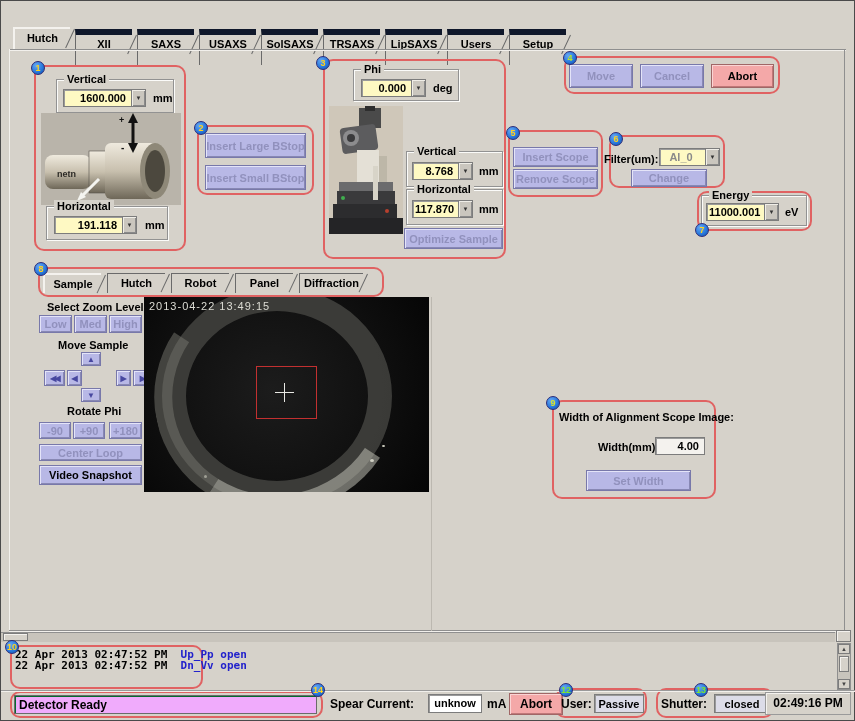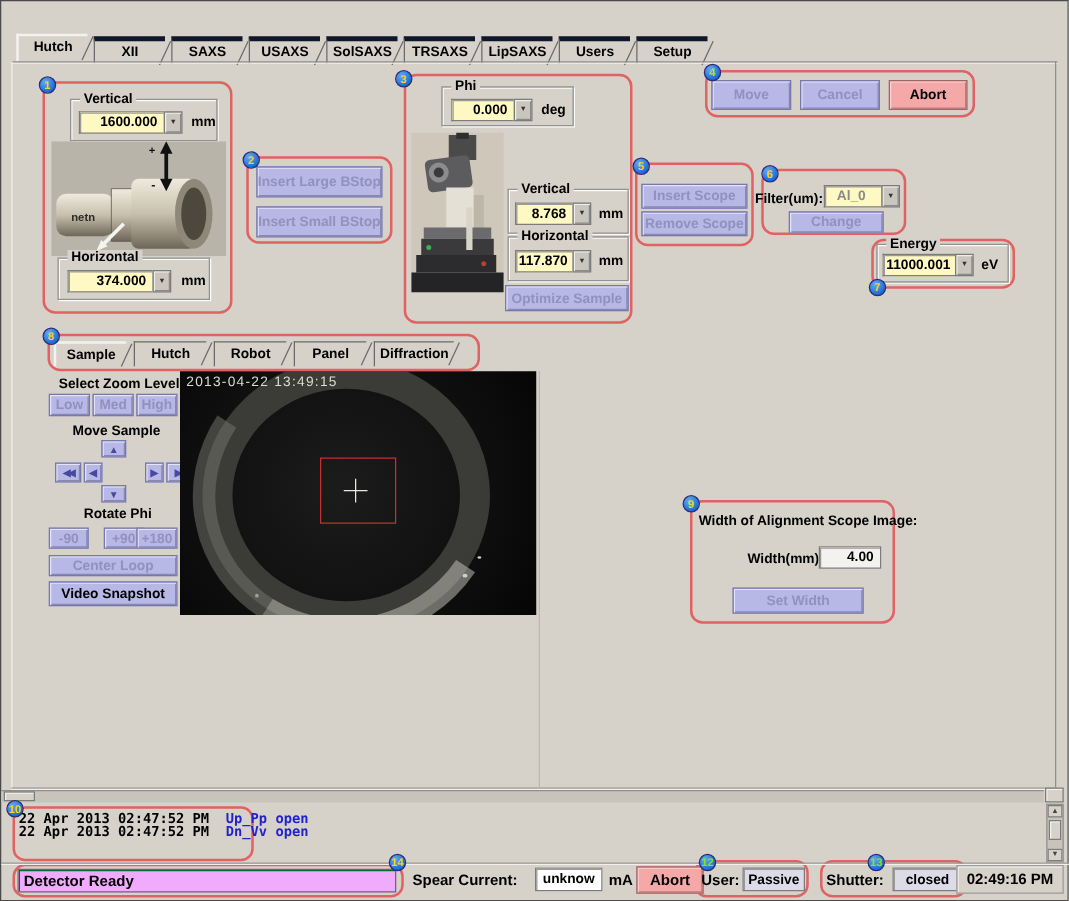--- a/index.html
+++ b/index.html
@@ -8,22 +8,22 @@
   .window { position:absolute; left:0; top:0; width:855px; height:721px; background:#d6d2ca; border:1px solid #4a4a4a; }
   
   .titlebar { position:absolute; left:2px; top:2px; right:2px; height:18px;
     background:linear-gradient(#4a86d0,#1d5cb4 60%,#17509e); display:flex; align-items:center; }
   .titlebar .app-icon { width:12px; height:10px; margin-left:4px; background:#e8e8e8; border:1px solid #0c3a78; }
   .titlebar .title { flex:1; text-align:center; color:#fff; font-size:12px; font-weight:bold; }
   .winbtn { width:14px; height:12px; margin-right:3px; background:#3f7ac8; border:1px solid #dce8f8;
     color:#fff; font-size:9px; font-weight:bold; line-height:10px; text-align:center; cursor:default; }
   
   .tabrow { position:absolute; left:12px; top:26px; height:22px; display:flex; }
-  .tab { position:relative; width:57px; height:22px; margin-right:5px; margin-top:2px;
-    border-top:4px solid #0f172a; border-left:1px solid #6a6a6a;
+  .tab { position:relative; width:57px; height:36px; margin-right:5px; margin-top:2px;
+    border-top:6px solid #0f172a; border-left:1px solid #6a6a6a;
     font-size:11px; font-weight:bold; text-align:center; line-height:19px; background:#d6d2ca; }
   .tab::after { content:""; position:absolute; right:-5px; top:0; width:1px; height:21px;
     background:#6a6a6a; transform:rotate(25deg); transform-origin:top; }
   .tab.active { margin-top:0; height:22px; border-top:2px solid #f4f2ee; border-left:2px solid #f4f2ee; }
   .frame-top { position:absolute; left:8px; top:48px; right:8px; height:1px; background:#8f8f8f; box-shadow:0 1px 0 #f2f0ec; }
   .frame-right { position:absolute; right:9px; top:48px; width:1px; height:583px; background:#8f8f8f; }
   .frame-left { position:absolute; left:8px; top:48px; width:1px; height:583px; background:#f2f0ec; }
   .frame-bottom { position:absolute; left:8px; top:630px; right:8px; height:1px; background:#f2f0ec; box-shadow:0 -1px 0 #8f8f8f; }
   .vdivider { position:absolute; left:430px; top:296px; width:1px; height:334px; background:#bcb8b0; }
   
@@ -176,21 +176,21 @@
     <text x="80" y="38" font-size="10" font-weight="bold" fill="#111">-</text>
     <line x1="58" y1="66" x2="40" y2="84" stroke="#f4f4f0" stroke-width="3"></line>
     <polygon points="36,88 45,84 40,79" fill="#f4f4f0"></polygon>
     <text x="44" y="92" font-size="10" font-weight="bold" fill="#111">-</text>
   </svg>
 
   <div class="groupbox" style="left:45px;top:205px;width:122px;height:34px;">
     <span class="gb-label">Horizontal</span>
   </div>
   <div class="combo" style="left:53px;top:215px;">
-    <div class="cfield" style="width:68px;">374.000</div>
+    <div class="cfield" style="width:68px;">191.118</div>
     <div class="cbtn">▼</div>
   </div>
   <span class="lbl" style="left:144px;top:218px;">mm</span>
 
   <div class="btn dis" style="left:204px;top:132px;width:101px;height:25px;">Insert Large BStop</div>
   <div class="btn dis" style="left:204px;top:164px;width:101px;height:25px;">Insert Small BStop</div>
 
   <div class="groupbox" style="left:352px;top:68px;width:106px;height:32px;">
     <span class="gb-label">Phi</span>
   </div>
@@ -277,21 +277,21 @@
   <span class="lbl" style="left:57px;top:338px;">Move Sample</span>
   <div class="btn" style="left:80px;top:351px;width:20px;height:14px;font-size:8px;color:#4848a0;">▲</div>
   <div class="btn" style="left:43px;top:369px;width:21px;height:16px;font-size:8px;color:#4848a0;letter-spacing:-2px;">◀◀</div>
   <div class="btn" style="left:66px;top:369px;width:15px;height:16px;font-size:8px;color:#4848a0;">◀</div>
   <div class="btn" style="left:115px;top:369px;width:15px;height:16px;font-size:8px;color:#4848a0;">▶</div>
   <div class="btn" style="left:132px;top:369px;width:22px;height:16px;font-size:8px;color:#4848a0;letter-spacing:-2px;">▶▶</div>
   <div class="btn" style="left:80px;top:387px;width:20px;height:14px;font-size:8px;color:#4848a0;">▼</div>
 
   <span class="lbl" style="left:66px;top:404px;">Rotate Phi</span>
   <div class="btn dis" style="left:38px;top:421px;width:32px;height:17px;">-90</div>
-  <div class="btn dis" style="left:82px;top:421px;width:32px;height:17px;">+90</div>
+  <div class="btn dis" style="left:72px;top:421px;width:32px;height:17px;">+90</div>
   <div class="btn dis" style="left:108px;top:421px;width:33px;height:17px;">+180</div>
   <div class="btn dis" style="left:38px;top:443px;width:103px;height:17px;">Center Loop</div>
   <div class="btn" style="left:38px;top:464px;width:103px;height:20px;">Video Snapshot</div>
 
   <div class="canvas">
     <div class="ring"></div>
     <div class="ring2"></div>
     <div class="speck" style="left:226px;top:162px;width:4px;height:3px;"></div>
     <div class="speck" style="left:238px;top:148px;width:3px;height:2px;"></div>
     <div class="speck" style="left:60px;top:178px;width:3px;height:3px;opacity:.6;"></div>

